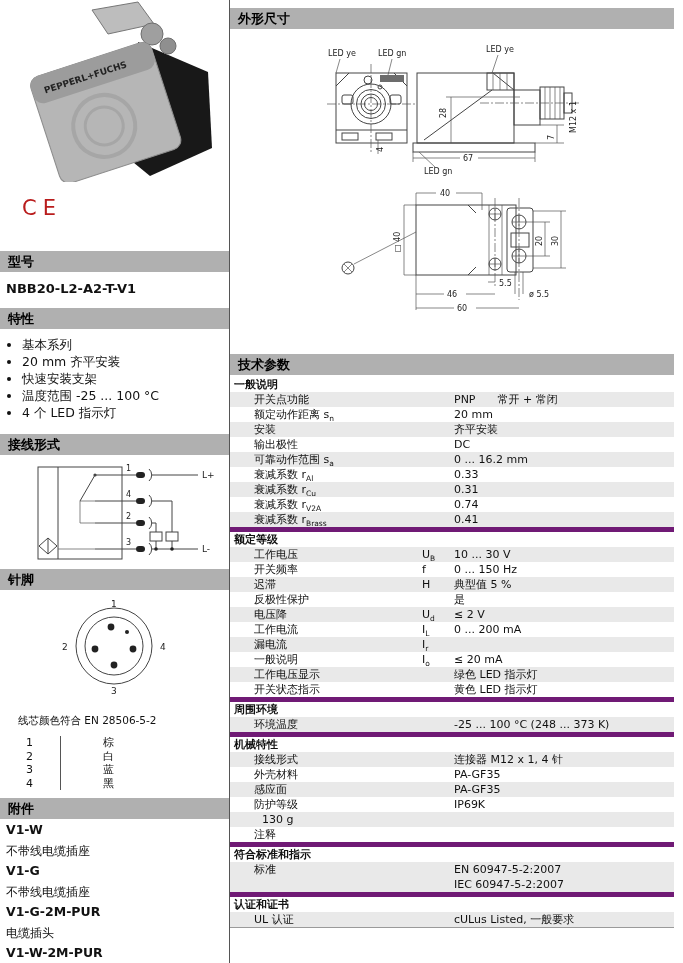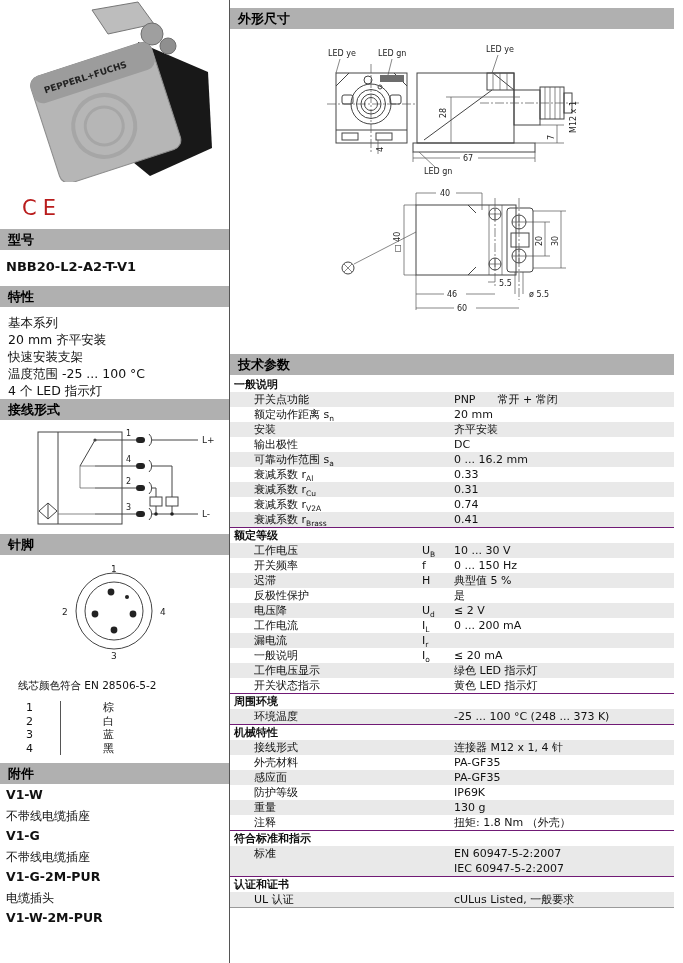--- a/index.html
+++ b/index.html
@@ -6,34 +6,34 @@
   body{width:683px;height:963px;position:relative;background:#fff;
        font-family:"DejaVu Sans","Liberation Sans",sans-serif;color:#111;overflow:hidden}
   .leftcol{position:absolute;left:0;top:0;width:229px;height:963px;border-right:1px solid #555}
   .rightcol{position:absolute;left:230px;top:0;width:453px;height:784px}
   .hbar{background:#b0b0b0;height:21px;line-height:21px;font-weight:bold;font-size:13px;
         padding-left:8px;color:#000}
   .rightcol .hbar{margin-right:9px}
   svg text{font-family:"DejaVu Sans","Liberation Sans",sans-serif;fill:#222}
   .ce{margin:10px 0 0 22px;font-size:21px;letter-spacing:6px;color:#b91c1c}
   .model-val{font-weight:bold;font-size:13px;padding:9px 0 0 6px}
-  .mt26{margin-top:9px}.mt12{margin-top:12px}.mt8{margin-top:8px}.mt6{margin-top:6px}
-  ul.feat{margin:7px 0 0 0;padding-left:8px;font-size:12.5px}
+  .mt26{margin-top:31px}.mt12{margin-top:12px}.mt8{margin-top:8px}.mt6{margin-top:6px}
+  ul.feat{margin:7px 0 13px 0;padding-left:22px;font-size:12.5px}
   ul.feat li{line-height:17px;margin:0}
   .wire-note{font-size:10.5px;margin:12px 0 0 18px}
   .wire-table{margin:8px 0 0 26px;font-size:11px}
   .wire-row{display:flex;height:13.5px;line-height:13.5px}
   .wire-pin{width:34px}
   .wire-color{border-left:1px solid #555;padding-left:42px}
   .acc{margin:2px 0 0 6px}
   .acc-name{font-weight:bold;font-size:12.5px;margin-top:3px}
   .acc-desc{font-size:12px;margin-top:6px}
   .dims-svg{position:absolute;top:0;left:0}
   .spec{font-size:11px;margin:2px 9px 0 0}
-  .sec-h{font-weight:bold;height:15px;line-height:15px;padding-left:4px;border-top:1px solid #701a75;font-size:11px}
+  .sec-h{font-weight:bold;height:15px;line-height:15px;padding-left:4px;border-top:5px solid #701a75;font-size:11px}
   .row{display:flex;height:15px;line-height:15px;box-sizing:border-box}
   .row.tall{height:30px}
   .rows .row:nth-child(odd){background:#e9e9e9}
   .cl{width:168px;padding-left:24px;white-space:nowrap}
   .cs{width:32px}
   .cv{flex:1;white-space:nowrap}
   .v2{margin-left:22px}
   .stack span{display:block}
   .stack .v2{margin-left:0}
   sub{font-size:7.5px}
@@ -422,28 +422,26 @@
           <div class="cl"><span>感应面</span></div>
           <div class="cs"></div>
           <div class="cv"><span>PA-GF35</span></div>
         </div>
       <div class="row">
           <div class="cl"><span>防护等级</span></div>
           <div class="cs"></div>
           <div class="cv"><span>IP69K</span></div>
         </div>
       <div class="row">
-          <div class="cl"><span>重量</span></div>
           <div class="cs"></div>
           <div class="cv"><span>130 g</span></div>
         </div>
       <div class="row">
           <div class="cl"><span>注释</span></div>
           <div class="cs"></div>
-          <div class="cv"><span>扭矩: 1.8 Nm （外壳）</span></div>
         </div>
     </div>
 
     <div class="sec-h">符合标准和指示</div>
     <div class="rows">
       <div class="row tall">
           <div class="cl"><span>标准</span></div>
           <div class="cs"></div>
           <div class="cv stack">
             <span>EN  60947-5-2:2007</span>

